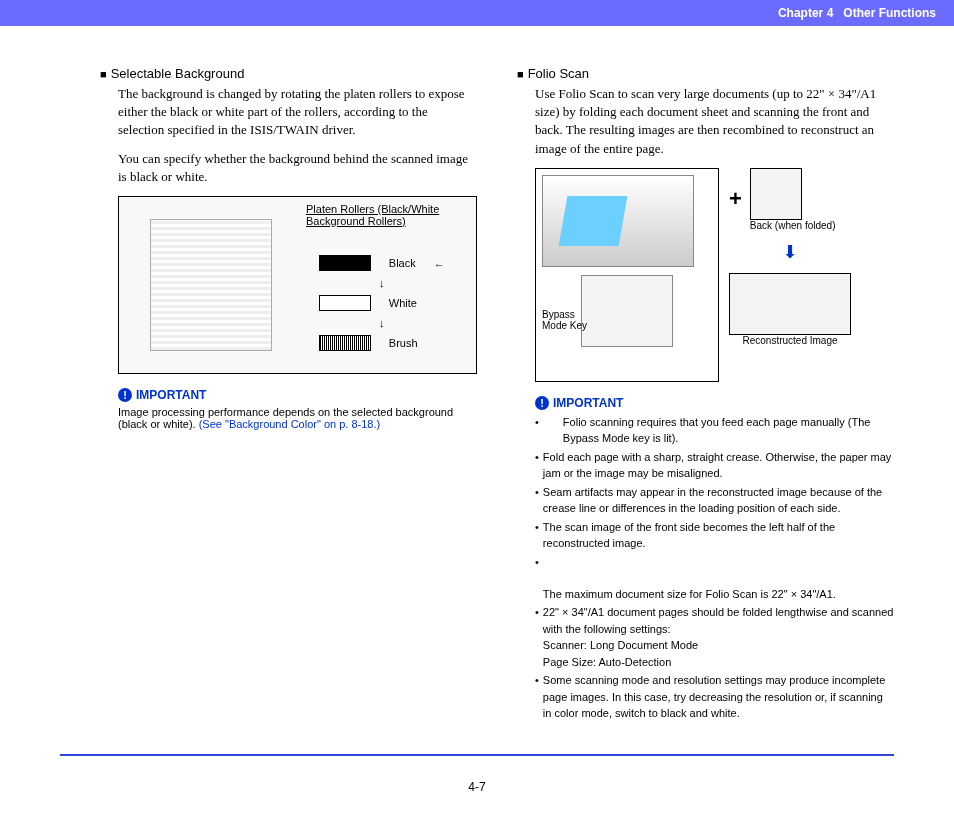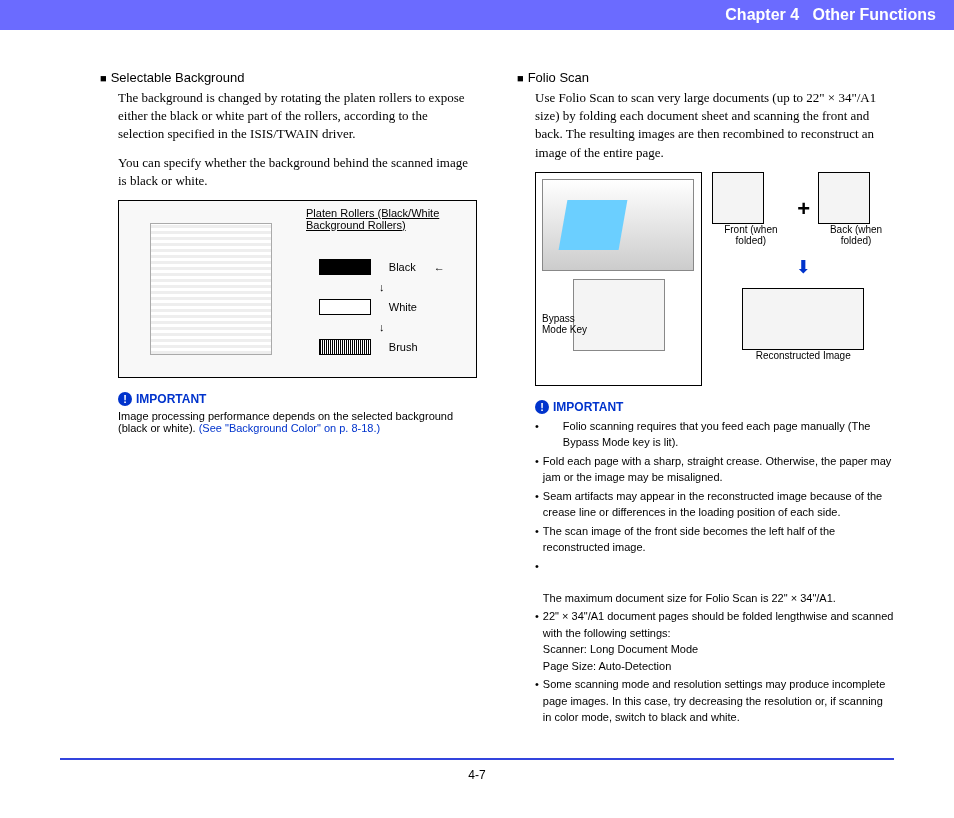--- a/index.html
+++ b/index.html
@@ -10,21 +10,21 @@
     color: #000;
     background: #fff;
     width: 954px;
   }
   .header-bar {
     background: #6b6bff;
     color: #fff;
     padding: 6px 18px;
     text-align: right;
     font-weight: bold;
-    font-size: 16px;
+    font-size: 12px;
   }
   .page {
     padding: 40px 60px 20px 100px;
     display: flex;
     gap: 40px;
   }
   .col {
     flex: 1;
   }
   .section-title {
@@ -206,21 +206,21 @@
     border: 1px solid #000;
     width: 120px;
     height: 60px;
     background: #f4f4f4;
     margin: 0 auto;
   }
   .footer {
     border-top: 2px solid #3344dd;
     margin: 10px 60px 0 60px;
     text-align: center;
-    padding-top: 8px;
+    padding-top: 24px;
     font-size: 12px;
   }
 </style>
 </head>
 <body>
 
 <div class="header-bar">
   <span>Chapter 4</span>&nbsp;&nbsp;
   <span>Other Functions</span>
 </div>
@@ -275,24 +275,20 @@
     <div class="body-text">Use Folio Scan to scan very large documents (up to 22" × 34"/A1 size) by folding each document sheet and scanning the front and back. The resulting images are then recombined to reconstruct an image of the entire page.</div>
 
     <div class="folio-diagram">
       <div class="folio-left">
         <div class="scanner-top"></div>
         <div class="bypass-label">Bypass Mode Key</div>
         <div class="panel"></div>
       </div>
       <div class="folio-right">
         <div class="folio-row">
-          <div style="text-align:center">
-            <div class="mini-box"></div>
-            <div>Front (when folded)</div>
-          </div>
           <div class="plus">+</div>
           <div style="text-align:center">
             <div class="mini-box"></div>
             <div>Back (when folded)</div>
           </div>
         </div>
         <div class="arrow-down">⬇</div>
         <div style="text-align:center">
           <div class="recon"></div>
           <div>Reconstructed Image</div>

